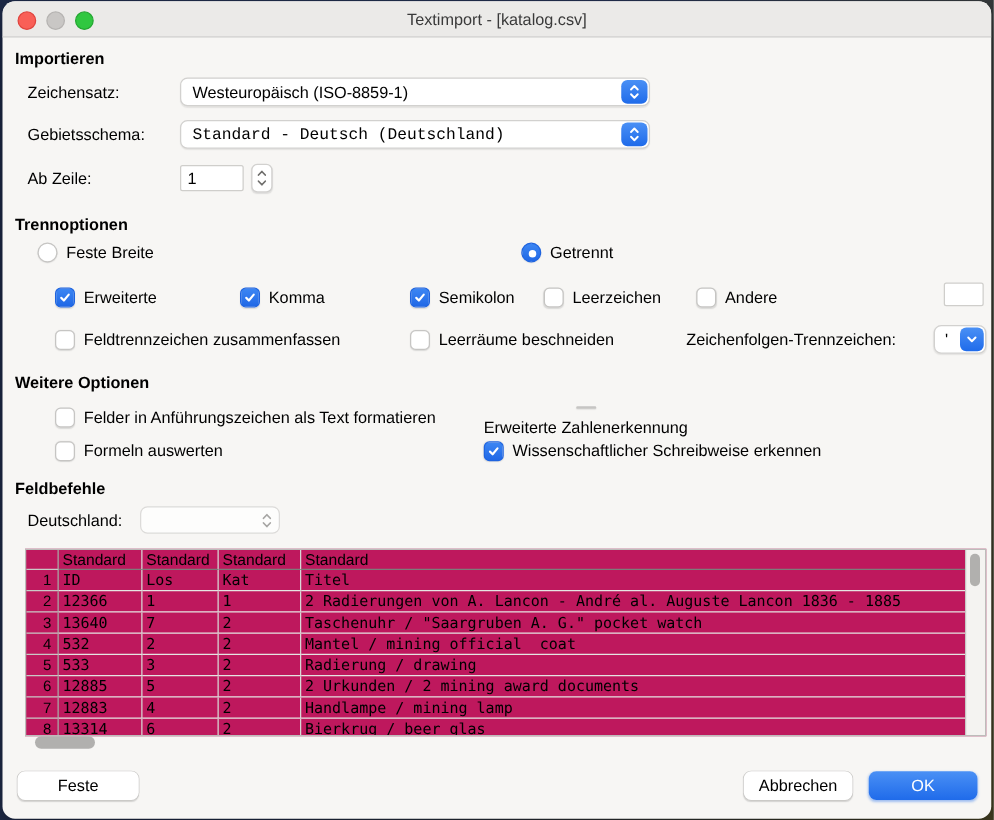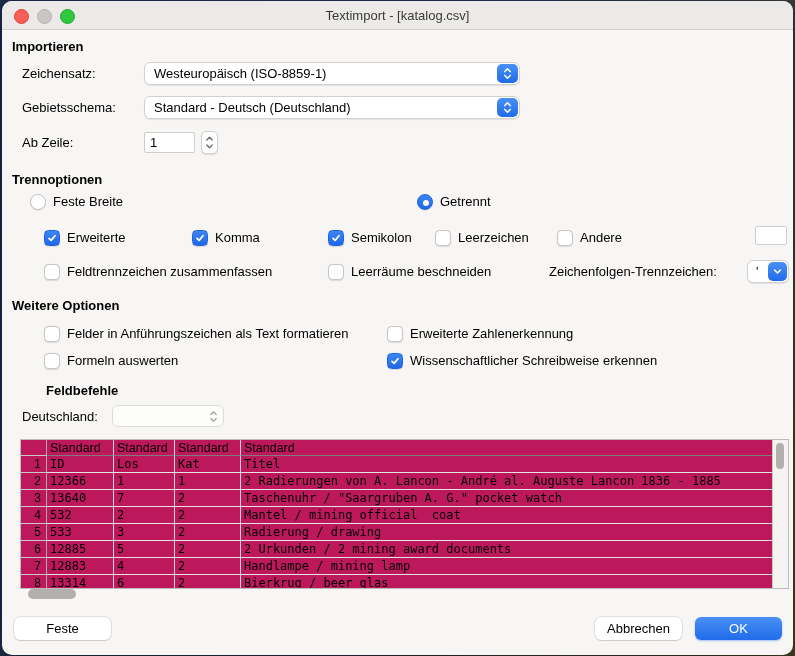--- a/index.html
+++ b/index.html
@@ -137,21 +137,21 @@
   <div class="msel" style="left:142px;top:61px;width:376px;">
     <span>Westeuropäisch (ISO-8859-1)</span>
     <span class="cap">
       <svg width="9" height="13" viewBox="0 0 9 13">
           <path d="M1.8 4.6 L4.5 1.8 L7.2 4.6 M1.8 8.4 L4.5 11.2 L7.2 8.4" stroke="#fff" stroke-width="1.5" fill="none" stroke-linecap="round" stroke-linejoin="round"></path>
         </svg>
     </span>
   </div>
 
   <div class="flabel" style="left:20px;top:99px;">Gebietsschema:</div>
-  <div class="msel" style="left:142px;top:95px;width:376px;">
+  <div class="msel" style="left:142px;top:95px;width:376px;font-family:Liberation Mono, monospace;">
     <span>Standard - Deutsch (Deutschland)</span>
     <span class="cap">
       <svg width="9" height="13" viewBox="0 0 9 13">
           <path d="M1.8 4.6 L4.5 1.8 L7.2 4.6 M1.8 8.4 L4.5 11.2 L7.2 8.4" stroke="#fff" stroke-width="1.5" fill="none" stroke-linecap="round" stroke-linejoin="round"></path>
         </svg>
     </span>
   </div>
 
   <div class="flabel" style="left:20px;top:134px;">Ab Zeile:</div>
   <input class="mfield" style="left: 142px; top: 131px; width: 51px;" value="1">
@@ -223,38 +223,38 @@
         </svg>
     </span>
   </div>
 
   <div class="heading" style="left:10px;top:297px;">Weitere Optionen</div>
 
   <div class="cb" style="left:42px;top:324px;">
     <span class="box"></span>
     <span class="lbl">Felder in Anführungszeichen als Text formatieren</span>
   </div>
-  <div class="cb" style="left:385px;top:324px;">
+  <div class="cb" style="left:385px;top:324px;flex-direction:column;">
     <span class="box"></span>
     <span class="lbl">Erweiterte Zahlenerkennung</span>
   </div>
   <div class="cb" style="left:42px;top:351px;">
     <span class="box"></span>
     <span class="lbl">Formeln auswerten</span>
   </div>
   <div class="cb" style="left:385px;top:351px;">
     <span class="box on">
         <svg width="10" height="10" viewBox="0 0 10 10">
           <path d="M2 5.3 L4.1 7.4 L8 2.7" stroke="#fff" stroke-width="1.7" fill="none" stroke-linecap="round" stroke-linejoin="round"></path>
         </svg>
       </span>
     <span class="lbl">Wissenschaftlicher Schreibweise erkennen</span>
   </div>
 
-  <div class="heading" style="left:10px;top:382px;margin-left:34px;">Feldbefehle</div>
+  <div class="heading" style="left:10px;top:382px;">Feldbefehle</div>
   <div class="flabel" style="left:20px;top:408px;">Deutschland:</div>
   <div class="msel disabled" style="left:110px;top:404px;width:112px;height:22px;">
     <span></span>
     <span class="graychev">
       <svg width="9" height="13" viewBox="0 0 9 13">
           <path d="M1.8 4.6 L4.5 1.8 L7.2 4.6 M1.8 8.4 L4.5 11.2 L7.2 8.4" stroke="#a7a6a4" stroke-width="1.4" fill="none" stroke-linecap="round" stroke-linejoin="round"></path>
         </svg>
     </span>
   </div>
 

